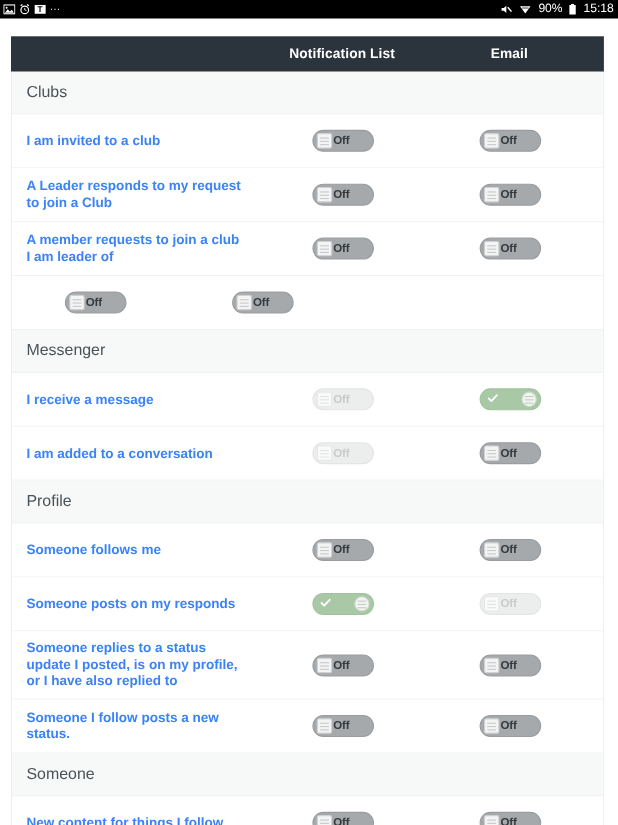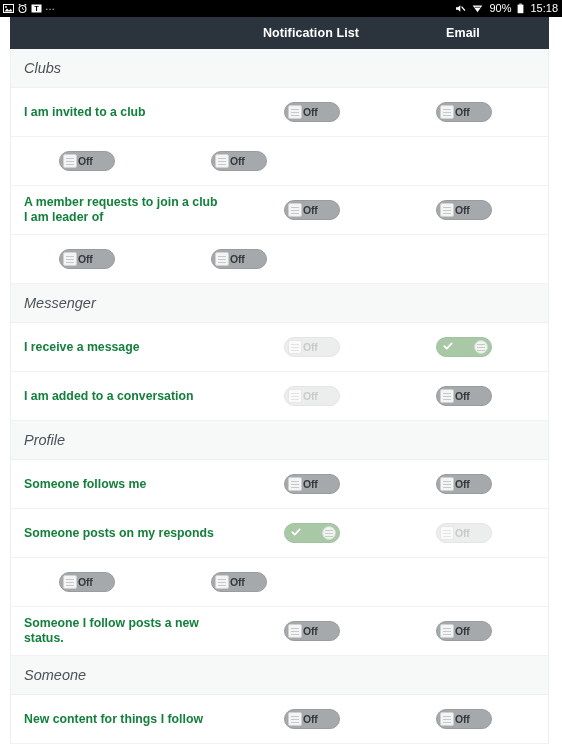--- a/index.html
+++ b/index.html
@@ -38,21 +38,21 @@
     font-family: "Liberation Sans", sans-serif;
   }
   .sb-pct { font-size: 11px; line-height: 11px; color: #ffffff; }
 
   
   .page {
     position: relative;
     width: 562px;
     height: 733px;
     background: #ffffff;
-    padding: 0 13px 0 10px;
+    padding: 16px 13px 0 10px;
   }
 
   
   .table-header {
     height: 32px;
     background: #2b333c;
     display: flex;
     align-items: center;
     position: relative;
   }
@@ -73,36 +73,35 @@
     border-right: 1px solid #eceff1;
   }
 
   .section-header {
     background: #f7f8f8;
     border-bottom: 1px solid #edf0f1;
     padding: 11px 0 11px 13px;
     color: #4b5359;
     font-size: 14.5px;
     font-weight: normal;
-    font-style: italic;
   }
 
   .row {
     display: flex;
     align-items: center;
     border-bottom: 1px solid #f0f2f3;
     min-height: 49px;
     background: #ffffff;
   }
   .row-label {
     flex: 0 0 225px;
     padding: 8px 16px 8px 13px;
     font-size: 12.3px;
     font-weight: bold;
-    color: #15803d;
+    color: #3b82f6;
     line-height: 1.22;
   }
   .row-cell {
     flex: 0 0 152px;
     display: flex;
     align-items: center;
     justify-content: center;
   }
 
   
@@ -270,20 +269,21 @@
                 <i></i>
                 <i></i>
                 <i></i>
               </span>
             </span>
             <span class="tlabel">Off</span>
           </span>
         </div>
       </div>
       <div class="row">
+        <div class="row-label">A Leader responds to my request to join a Club</div>
         <div class="row-cell">
           <span class="toggle off">
             <span class="knob">
               <span class="lines">
                 <i></i>
                 <i></i>
                 <i></i>
               </span>
             </span>
             <span class="tlabel">Off</span>
@@ -467,20 +467,21 @@
                 <i></i>
                 <i></i>
                 <i></i>
               </span>
             </span>
             <span class="tlabel">Off</span>
           </span>
         </div>
       </div>
       <div class="row">
+        <div class="row-label">Someone replies to a status update I posted, is on my profile, or I have also replied to</div>
         <div class="row-cell">
           <span class="toggle off">
             <span class="knob">
               <span class="lines">
                 <i></i>
                 <i></i>
                 <i></i>
               </span>
             </span>
             <span class="tlabel">Off</span>

